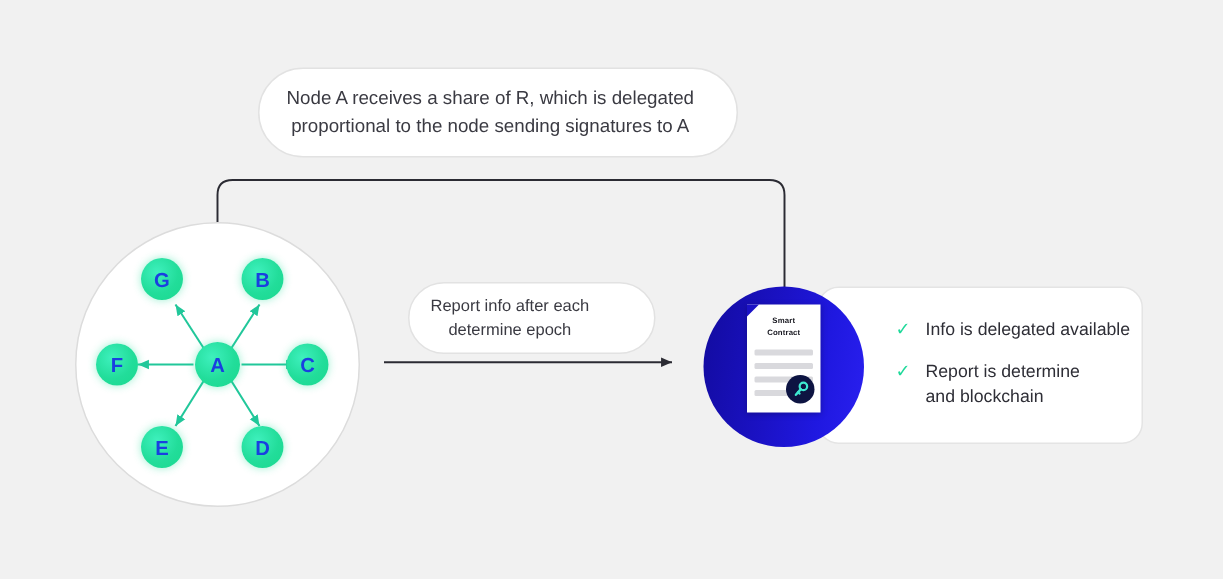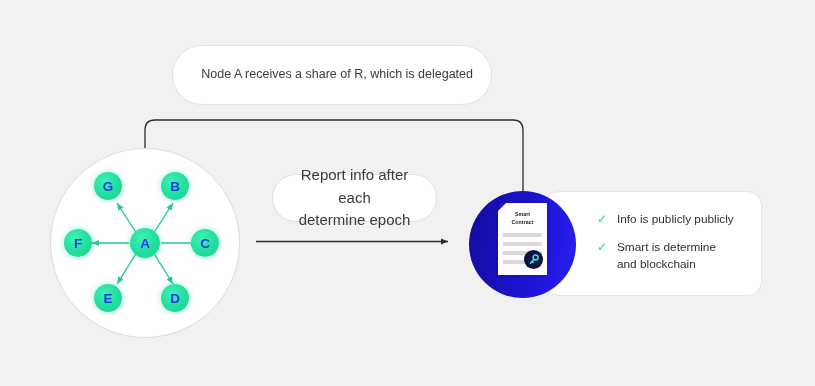--- a/index.html
+++ b/index.html
@@ -28,39 +28,39 @@
     overflow: visible;
   }
   .bubble {
     position: absolute;
     background: #ffffff;
     border: 1px solid #e2e2e2;
     border-radius: 40px;
     box-sizing: border-box;
     display: flex;
     align-items: center;
-    justify-content: flex-end;
+    justify-content: flex-start;
     text-align: center;
     color: #3a3a42;
   }
   #callout-delegation {
     left: 172px;
     top: 45px;
     width: 320px;
     height: 60px;
     font-size: 12.5px;
     line-height: 1.55;
     padding: 0 18px;
   }
   #callout-report {
     left: 272px;
-    top: 174px;
+    top: 188px;
     width: 165px;
     height: 48px;
-    font-size: 15px;
+    font-size: 11px;
     line-height: 1.5;
     padding: 0 14px;
   }
   #network-circle {
     position: absolute;
     left: 50px;
     top: 148px;
     width: 190px;
     height: 190px;
     border-radius: 50%;
@@ -224,42 +224,43 @@
   <div class="node" id="node-F" style="left:64px; top:229px;">
     <span>F</span>
   </div>
   <div class="node" id="node-G" style="left:94px; top:172px;">
     <span>G</span>
   </div>
 
   <div class="bubble" id="callout-delegation">
     <div>
       <div>Node A receives a share of R, which is delegated</div>
+      <div>proportional to the node sending signatures to A</div>
     </div>
   </div>
 
   <div class="bubble" id="callout-report">
     <div>
       <div>Report info after each</div>
       <div>determine epoch</div>
     </div>
   </div>
 
   <div id="info-panel">
     <div id="checklist">
       <div class="check-item">
         <span class="check-mark">✓</span>
         <span>
-          <span>Info is publicly publicly</span>
+          <span>Info is delegated available</span>
         </span>
       </div>
       <div class="check-item">
         <span class="check-mark">✓</span>
         <span>
-          <span>Smart is determine</span><br>
+          <span>Report is determine</span><br>
           <span>and blockchain</span>
         </span>
       </div>
     </div>
   </div>
 
   <div id="contract-circle"></div>
 
   <div id="contract-doc">
     <div id="doc-corner"></div>

